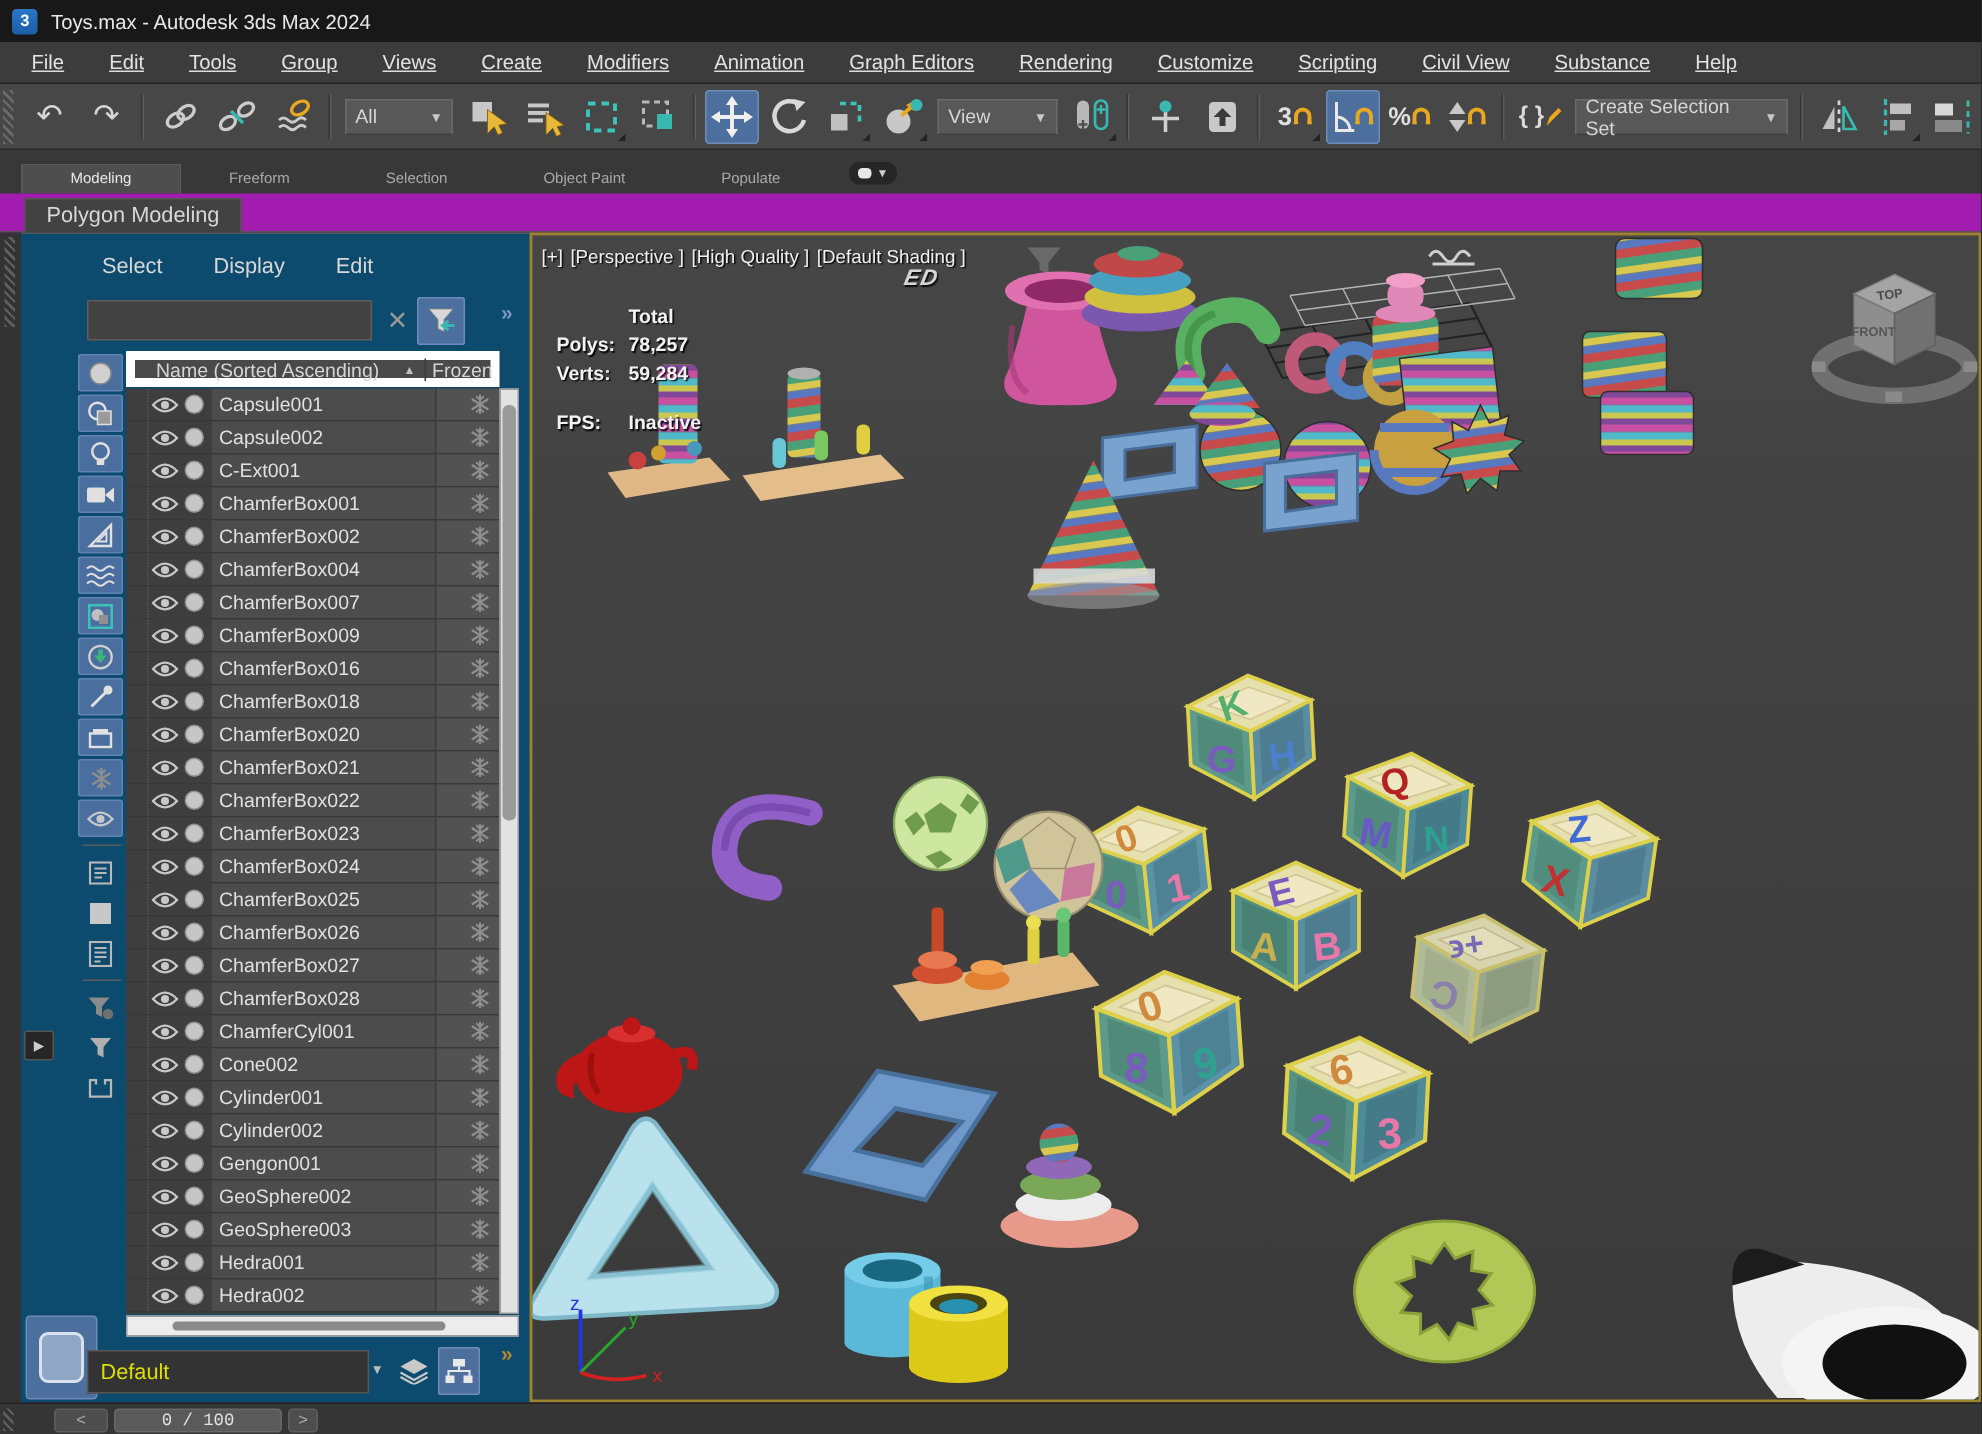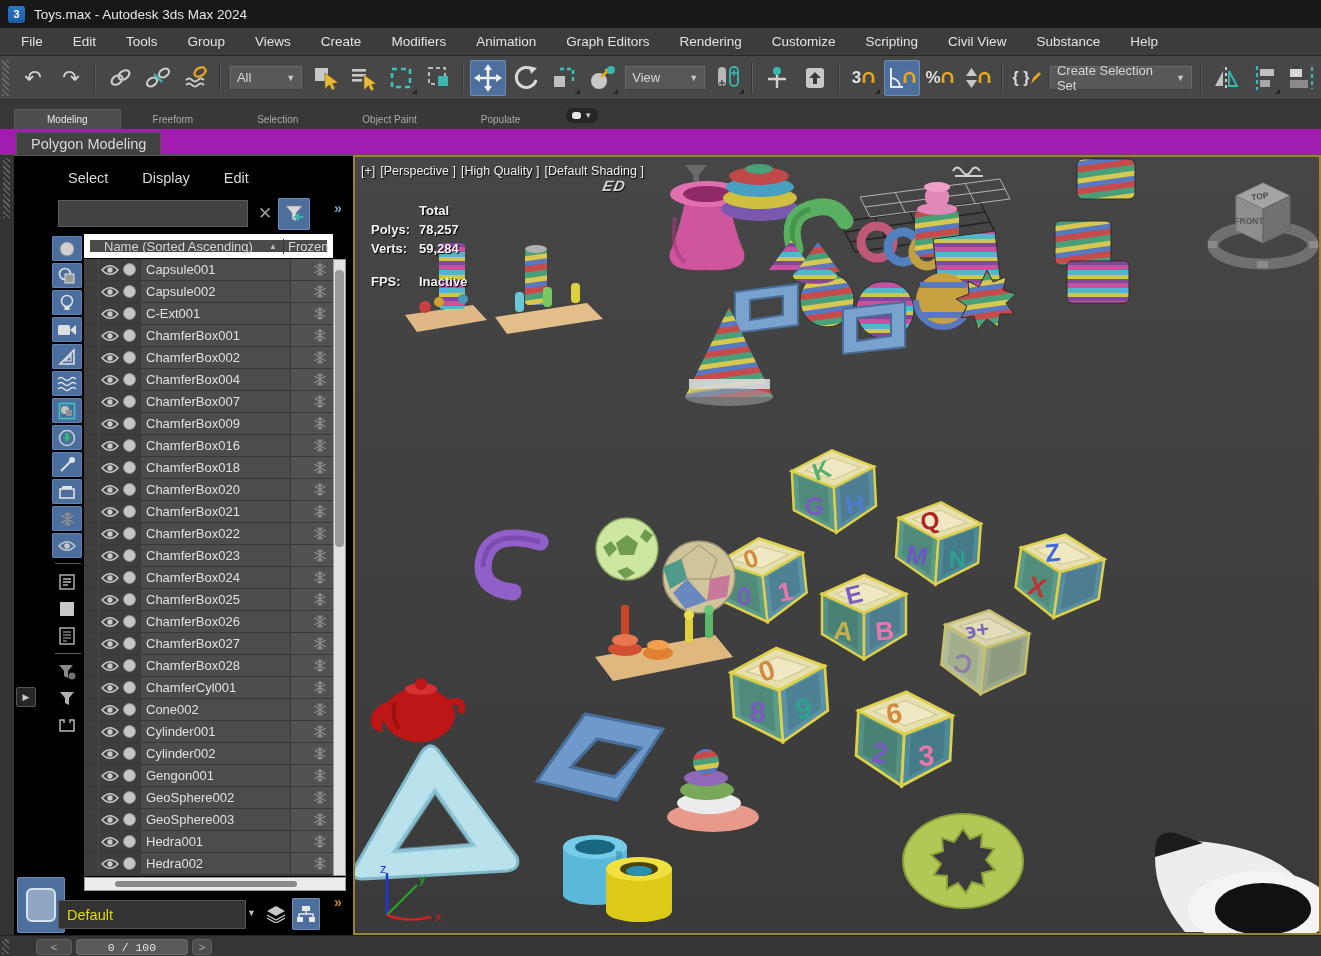--- a/index.html
+++ b/index.html
@@ -9,21 +9,21 @@
 
   
   .titlebar{position:absolute;left:0;top:0;width:100%;height:28px;background:#181818;
             display:flex;align-items:center;padding-left:8px;}
   .appicon{width:17px;height:17px;background:linear-gradient(#2a76c6,#1b5ea6);border-radius:3px;
            color:#fff;font-size:11px;font-weight:bold;display:flex;align-items:center;justify-content:center;}
   .titletext{margin-left:9px;font-size:13.5px;color:#e8e8e8;}
 
   
   .menubar{position:absolute;left:0;top:28px;width:100%;height:28px;background:#3c3c3c;
-           border-bottom:1px solid #262626;display:flex;align-items:center;padding-left:6px;}
+           border-bottom:1px solid #262626;display:flex;align-items:center;padding-left:6px;text-decoration:underline;}
   .menuitem{padding:4px 15px;font-size:13.5px;color:#e2e2e2;cursor:default;}
 
   
   .toolbar{position:absolute;left:0;top:56px;width:100%;height:44px;background:#474747;
            border-bottom:1px solid #2a2a2a;display:flex;align-items:center;padding-left:14px;}
   .grip{position:absolute;left:2px;top:4px;width:7px;height:36px;
         background:repeating-linear-gradient(45deg,#6a6a6a 0 1.5px,transparent 1.5px 4px);}
   .tbtn{width:36px;height:36px;min-width:36px;display:flex;align-items:center;justify-content:center;
         position:relative;border-radius:3px;margin:0 1px;}
   .tbtn.active{background:#4d6f9d;box-shadow:inset 0 0 0 1px #6d8db8;}
@@ -49,21 +49,21 @@
   .ptab{position:absolute;left:16px;top:3px;height:23px;background:#424242;border:1px solid #555;border-bottom:none;
         padding:3px 14px 0;font-size:14.5px;color:#d8d8d8;}
 
   
   .leftdock{position:absolute;left:0;top:155px;width:14px;height:780px;background:#333;}
   .leftdock .grip2{position:absolute;left:3px;top:3px;width:7px;height:60px;
         background:repeating-linear-gradient(45deg,#5e5e5e 0 1.5px,transparent 1.5px 4px);}
   .expandbtn{position:absolute;left:16px;top:687px;width:20px;height:20px;background:#262626;
              border:1px solid #555;border-radius:2px;color:#ccc;font-size:9px;
              display:flex;align-items:center;justify-content:center;}
-  .explorer{position:absolute;left:14px;top:155px;width:339px;height:780px;background:#000000;border-top:1px solid #565656;}
+  .explorer{position:absolute;left:14px;top:155px;width:339px;height:780px;background:#0c4a6e;border-top:1px solid #565656;}
   .exmenus{position:absolute;left:44px;top:12px;display:flex;gap:14px;}
   .exmenu{font-size:14.5px;color:#d8d8d8;padding:2px 10px;}
   .searchbox{position:absolute;left:44px;top:44px;width:190px;height:27px;background:#424242;
              border:1px solid #5c5c5c;color:#ddd;font-size:13px;padding:0 6px;font-family:"Liberation Sans",sans-serif;}
   .clearx{position:absolute;left:240px;top:46px;width:22px;height:22px;color:#9a9a9a;font-size:17px;
           display:flex;align-items:center;justify-content:center;}
   .filterbtn{position:absolute;left:264px;top:42px;width:32px;height:32px;background:#4d6f9d;
              box-shadow:inset 0 0 0 1px #6d8db8;border-radius:2px;display:flex;align-items:center;justify-content:center;}
   .chev{position:absolute;font-weight:bold;font-size:14px;letter-spacing:-2px;}
   .chevtop{left:320px;top:44px;color:#7e9ac6;}

